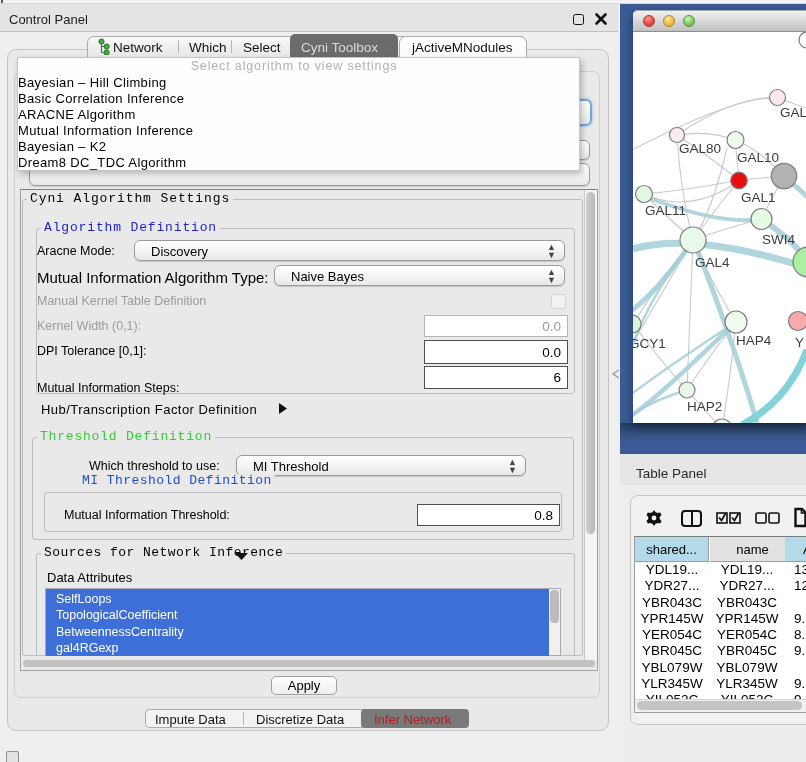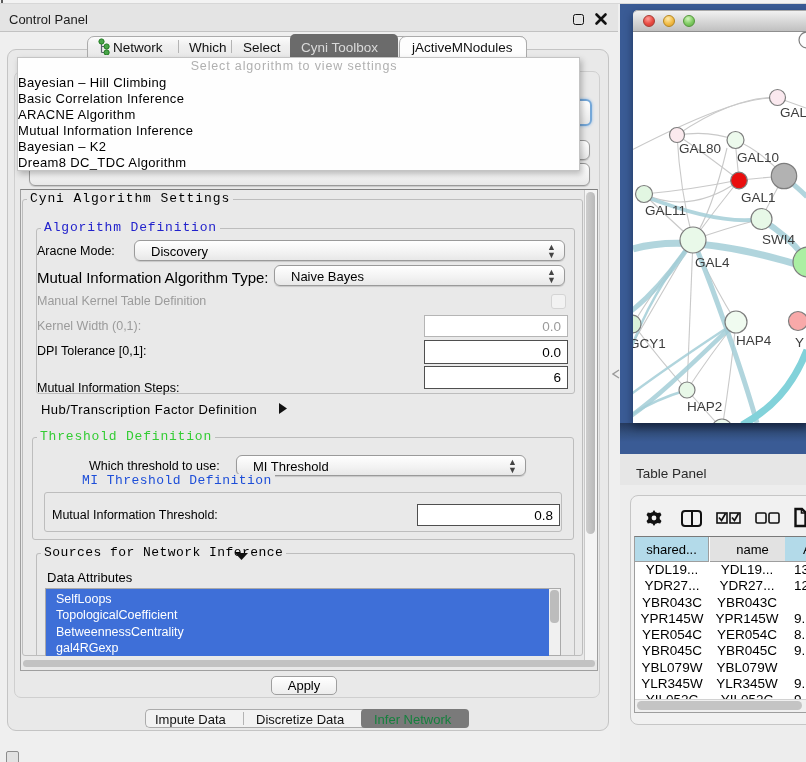--- a/index.html
+++ b/index.html
@@ -93,21 +93,21 @@
 
 <div class="grp" style="left:32px;top:437px;width:542px;height:103px;"></div>
 <div class="grplab" style="left:37px;top:430px;color:#33cc33;letter-spacing:0.8px;text-align:right;">Threshold Definition</div>
 <div class="abs b" style="left:89px;top:459px;font-size:12.5px;">Which threshold to use:</div>
 <div class="combo" style="left:236px;top:455px;width:290px;height:21px;">
   <div class="tx">MI Threshold</div>
     <div class="ar">▲<br>▼</div>
 </div>
 <div class="grp" style="left:44px;top:492px;width:518px;height:40px;"></div>
 <div class="grplab" style="left:49px;top:474px;color:#1d4ed8;letter-spacing:0.45px;margin-left:30px;">MI Threshold Definition</div>
-<div class="abs b" style="left:52px;top:508px;font-size:12.5px;">Mutual Information Threshold:</div>
+<div class="abs b" style="left:64px;top:508px;font-size:12.5px;">Mutual Information Threshold:</div>
 <div class="tf" style="left:417px;top:504px;width:143px;height:22px;border:1.5px solid #4f4f4f;padding:3px 6px 0 0;font-size:13.5px;">0.8</div>
 
 <div class="grp" style="left:36px;top:553px;width:539px;height:103px;border-bottom:none;border-radius:3px 3px 0 0;"></div>
 <div class="grplab" style="left:41px;top:546px;color:#000;letter-spacing:0.45px;">Sources for Network Inference</div>
 <svg class="abs" style="left:234px;top:551px;" width="15" height="10" viewBox="0 0 15 10">
     <path d="M1 2 L14 2 L7.5 9 Z" fill="#111"></path>
   </svg>
 <div class="abs b" style="left:47px;top:570px;font-size:13px;">Data Attributes</div>
 <div class="abs" style="left:45px;top:588px;width:516px;height:68px;background:#fff;border:1px solid #aaa;"></div>
 <div class="abs" style="left:46px;top:589px;width:503px;height:67px;background:#3e6fd8;"></div>
@@ -115,21 +115,21 @@
 <div class="abs" style="left:549px;top:589px;width:11px;height:66px;background:#f0f0f0;"></div>
 <div class="abs" style="left:550px;top:590px;width:9px;height:33px;background:#bcbcbc;border-radius:4px;"></div>
 
 <div class="abs" style="left:271px;top:676px;width:66px;height:19px;background:linear-gradient(#ffffff,#ededed);border:1px solid #9f9f9f;border-radius:5px;text-align:center;font-size:13px;padding-top:1px;">Apply</div>
 
 <div class="abs" style="left:145px;top:709px;width:226px;height:19px;background:#f2f2f2;border:1px solid #ababab;border-radius:5px 0 0 5px;border-right:none;"></div>
 <div class="abs" style="left:361px;top:709px;width:108px;height:19px;background:#7a7a7a;border-radius:4px;"></div>
 <div class="abs b" style="left:155px;top:712px;font-size:13px;color:#111;">Impute Data</div>
 <div class="abs" style="left:243px;top:712px;width:1px;height:13px;background:#b4b4b4;"></div>
 <div class="abs b" style="left:256px;top:712px;font-size:13px;color:#111;text-align:center;">Discretize Data</div>
-<div class="abs b" style="left:374px;top:712px;font-size:13px;color:#15803d;">Infer Network</div>
+<div class="abs b" style="left:374px;top:712px;font-size:13px;color:#b91c1c;">Infer Network</div>
 
 <div class="abs" style="left:6px;top:751px;width:13px;height:13px;background:#e2e2e2;border:1px solid #8d8d8d;border-radius:2px;"></div>
 
 <div class="abs" style="left:17px;top:57px;width:563px;height:114px;background:#fefefe;border:1px solid #c4c4c4;box-shadow:2px 3px 6px rgba(0,0,0,0.25);"></div>
 <div class="abs" style="left:17px;top:59px;width:554px;text-align:center;font-size:12.5px;color:#b0b0b0;letter-spacing:0.85px;">Select algorithm to view settings</div>
 <div class="abs" style="left:18px;top:75px;font-size:13px;color:#000;line-height:15.9px;letter-spacing:0.35px;">Bayesian – Hill Climbing<br>Basic Correlation Inference<br><span class="b">ARACNE Algorithm</span><br>Mutual Information Inference<br>Bayesian – K2<br>Dream8 DC_TDC Algorithm</div>
 
 <svg class="abs" style="left:612px;top:369px;" width="8" height="10" viewBox="0 0 8 10">
     <path d="M7 1 L1 5 L7 9" fill="none" stroke="#9a9a9a" stroke-width="1.4"></path>
   </svg>

